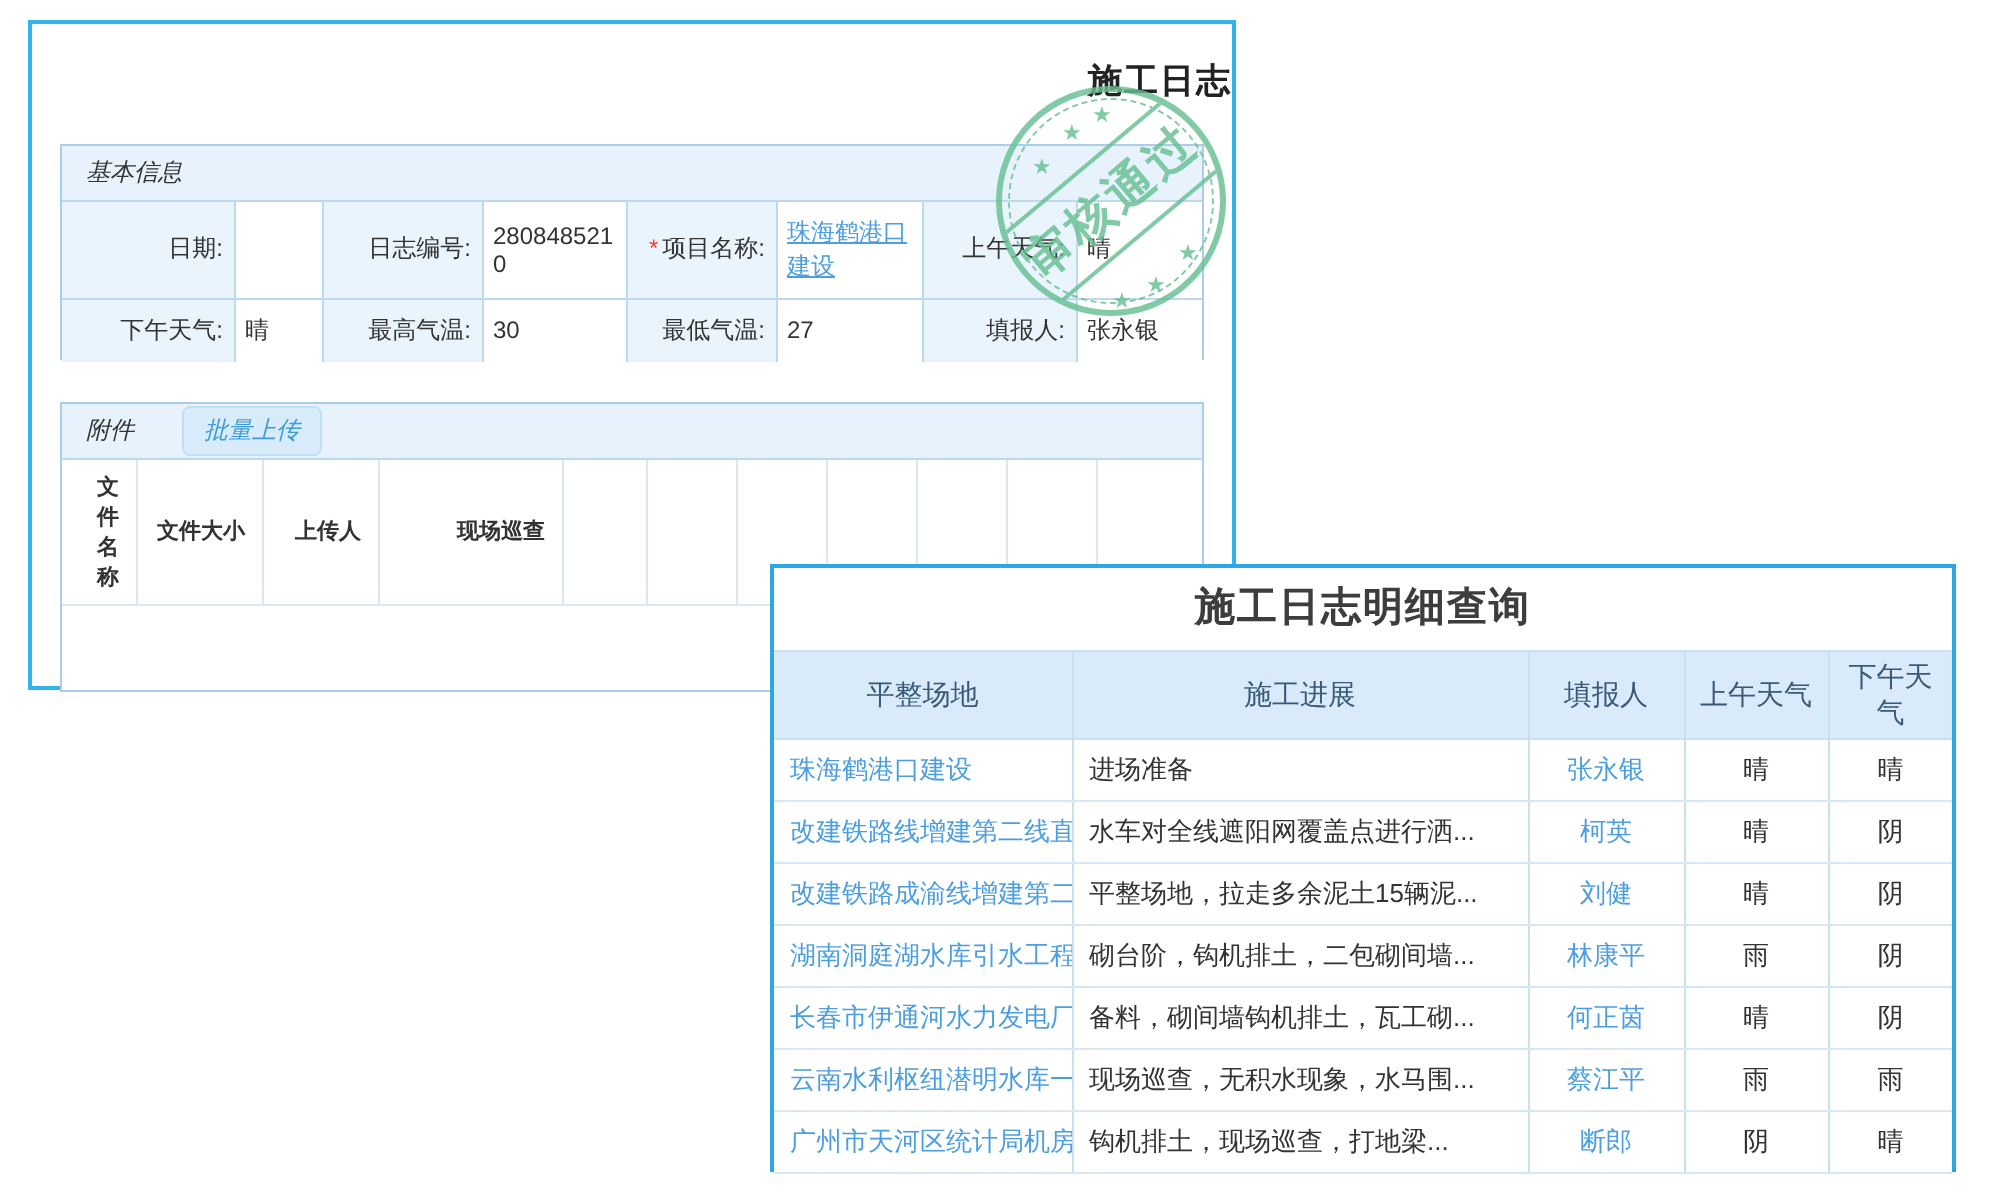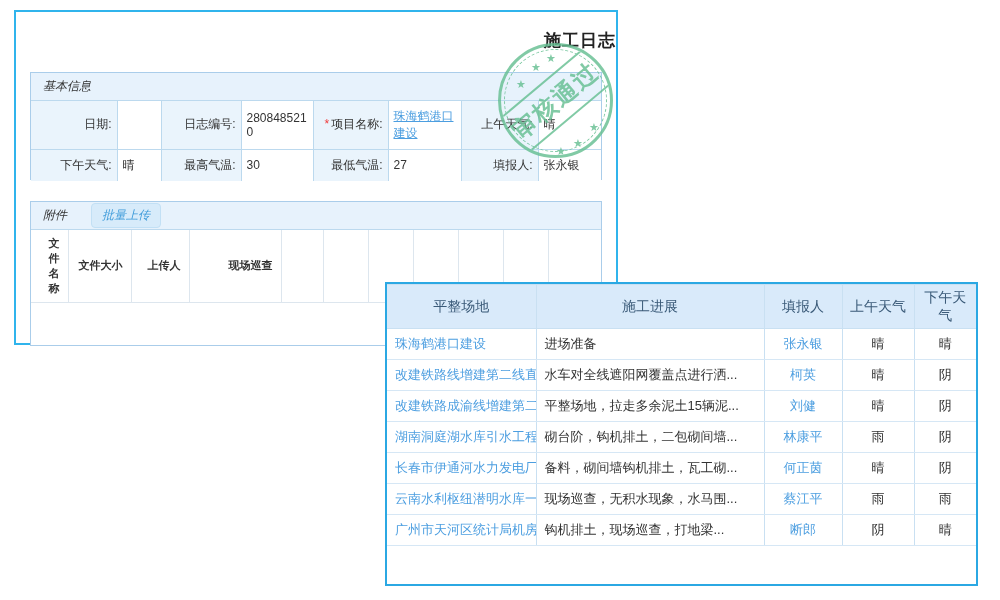--- a/index.html
+++ b/index.html
@@ -154,20 +154,21 @@
       <span class="star st1">★</span>
       <span class="star st2">★</span>
       <span class="star st3">★</span>
       <span class="star st4">★</span>
       <span class="star st5">★</span>
       <span class="star st6">★</span>
     </div>
   </div>
 
   <div class="panel2">
+    <div class="p2-title">施工日志明细查询</div>
     <table class="dq-table">
       <colgroup>
         <col style="width:149px">
           <col style="width:228px">
           <col style="width:78px">
           <col style="width:72px">
           <col style="width:62px">
       </colgroup>
       <thead>
         <tr>

